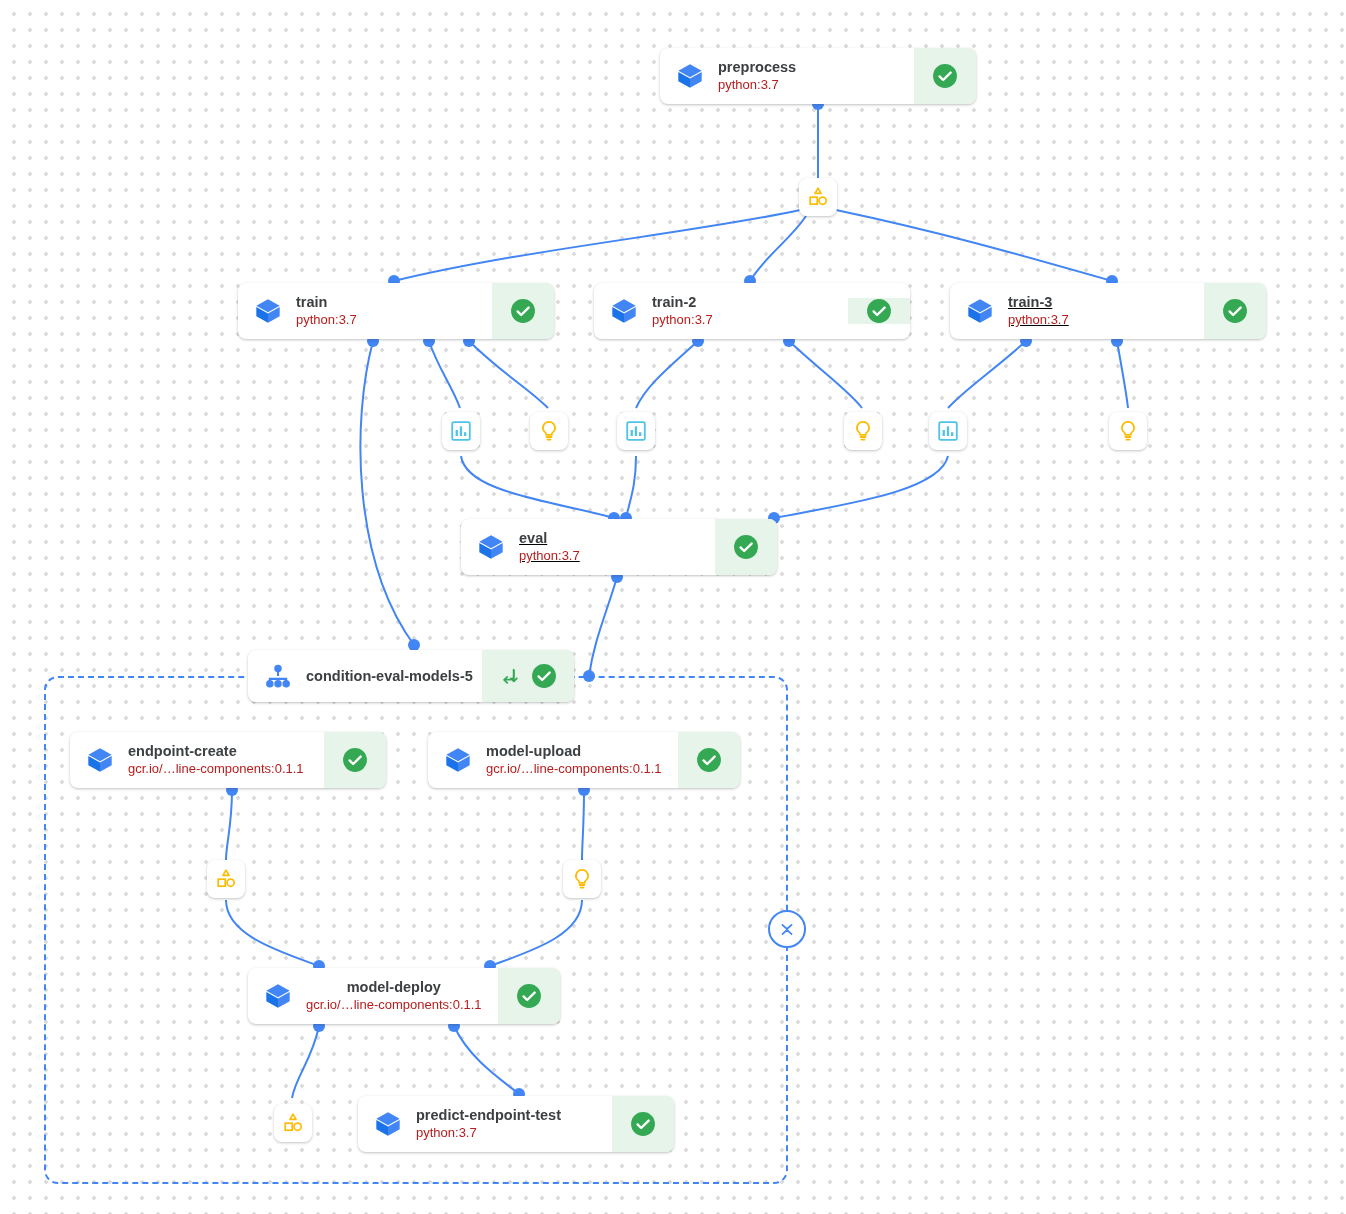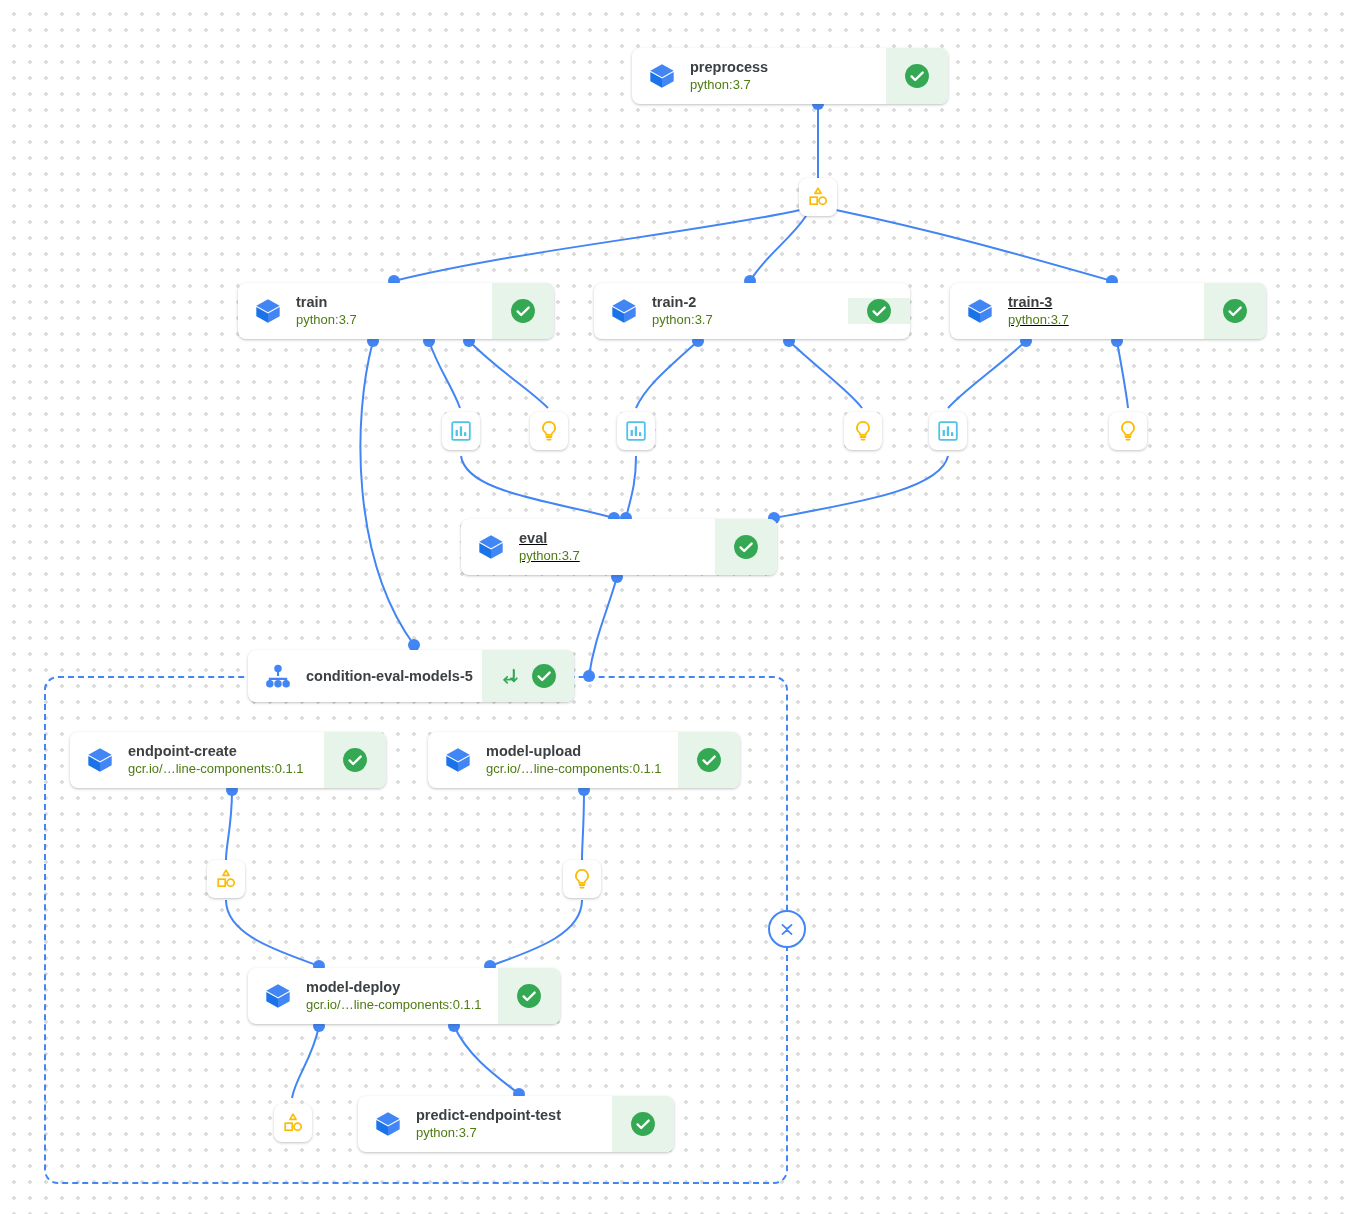--- a/index.html
+++ b/index.html
@@ -63,21 +63,21 @@
   }
   .node-title {
     font-size: 14.5px;
     font-weight: bold;
     color: #3c4043;
     line-height: 17px;
     white-space: nowrap;
   }
   .node-sub {
     font-size: 13px;
-    color: #4d7c0f;
+    color: #b91c1c;
     line-height: 16px;
     white-space: nowrap;
     margin-top: 1px;
   }
   .status-zone {
     flex: 0 0 auto;
     width: 62px;
     background: #e6f4ea;
     display: flex;
     align-items: center;
@@ -197,21 +197,21 @@
       <circle cx="319" cy="966" r="6"></circle>
       <circle cx="490" cy="966" r="6"></circle>
       <circle cx="319" cy="1026" r="6"></circle>
       <circle cx="454" cy="1026" r="6"></circle>
       <circle cx="519" cy="1094" r="6"></circle>
     </g>
   </svg>
 
   <div class="group-box" style="left:44px; top:676px; width:744px; height:508px;"></div>
 
-  <div class="task-node" style="left:632px; top:48px; width:316px;gap:15px;">
+  <div class="task-node" style="left:660px; top:48px; width:316px;gap:15px;">
     <div class="task-body">
       <span class="node-icon">
         <svg viewBox="0 0 24 24" width="28" height="28">
           <path d="M12 2 22 7.5 12 13 2 7.5z" fill="#4285f4"></path>
           <path d="M2 8.6 12 14.1V22L2 16.5z" fill="#1a73e8"></path>
           <path d="M22 8.6 12 14.1V22l10-5.5z" fill="#4285f4"></path>
         </svg>
       </span>
       <span class="node-text">
         <span class="node-title">preprocess</span>
@@ -380,21 +380,21 @@
       </span>
     </div>
     <div class="status-zone">
       <svg class="check" viewBox="0 0 24 24">
         <circle cx="12" cy="12" r="11" fill="#34a853"></circle>
         <path d="M7 12.4l3.3 3.3L17.2 8.8" fill="none" stroke="#ffffff" stroke-width="2.2" stroke-linecap="round" stroke-linejoin="round"></path>
       </svg>
     </div>
   </div>
 
-  <div class="task-node" style="left:248px; top:968px; width:312px;">
+  <div class="task-node" style="left:248px; top:968px; width:312px;text-align:center;">
     <div class="task-body">
       <span class="node-icon">
         <svg viewBox="0 0 24 24" width="28" height="28">
           <path d="M12 2 22 7.5 12 13 2 7.5z" fill="#4285f4"></path>
           <path d="M2 8.6 12 14.1V22L2 16.5z" fill="#1a73e8"></path>
           <path d="M22 8.6 12 14.1V22l10-5.5z" fill="#4285f4"></path>
         </svg>
       </span>
       <span class="node-text">
         <span class="node-title">model-deploy</span>

